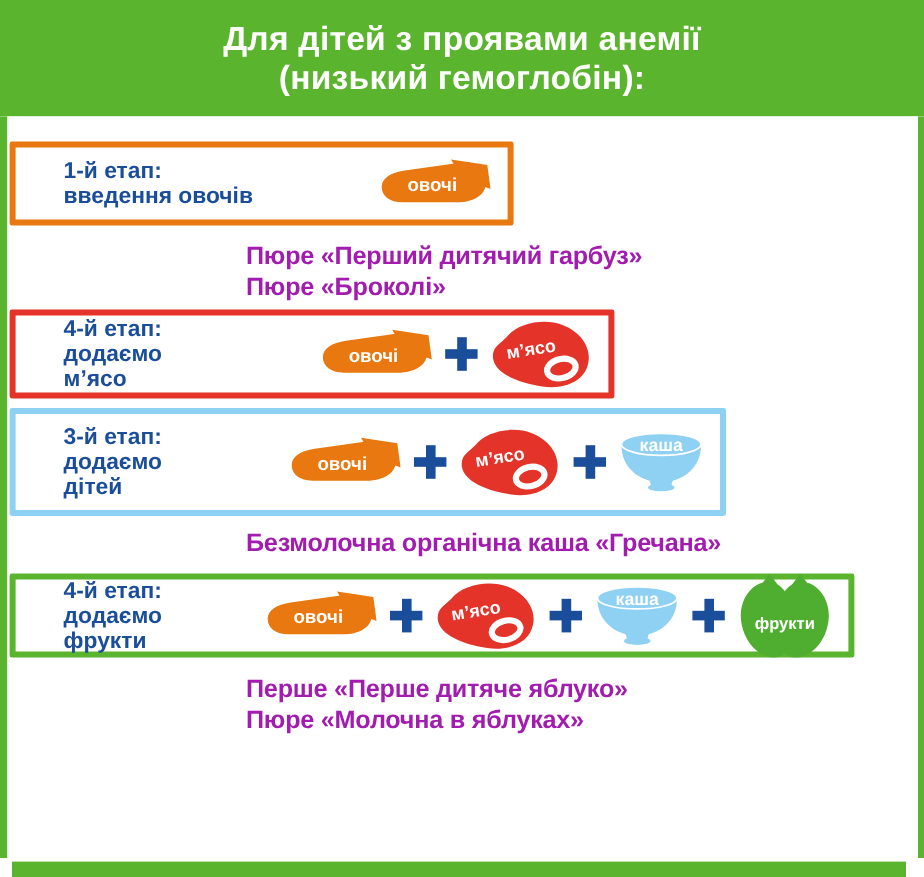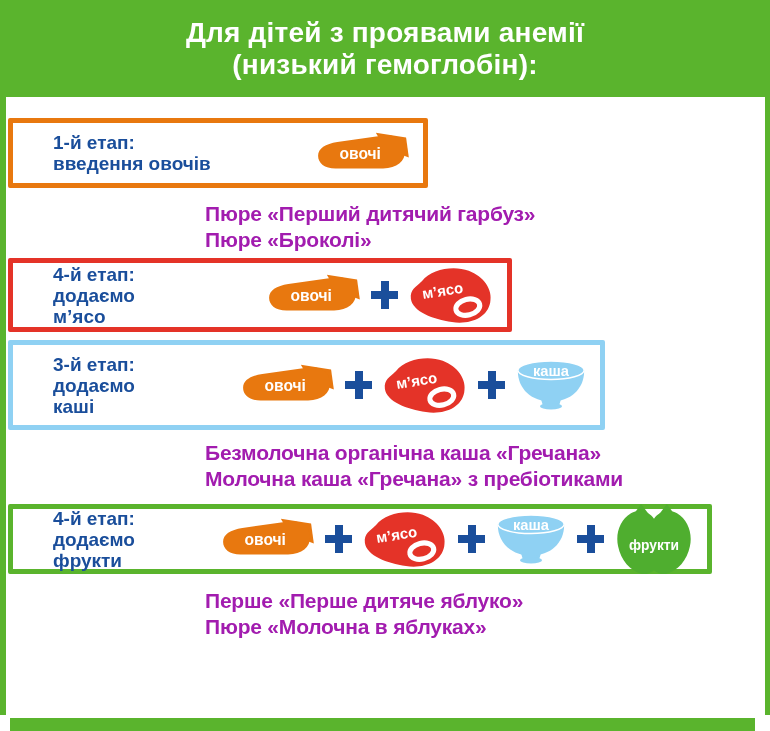--- a/index.html
+++ b/index.html
@@ -110,21 +110,21 @@
             </span>
           </div>
     </div>
   </div>
 
   <div>
     <div class="stage-box" style="width: 597px; height: 90px; margin-top: 8px; border-color: rgb(143, 209, 243);">
       <div class="stage-label">
             <div>3-й етап:</div>
             <div>додаємо</div>
-            <div>каші</div>
+            <div>дітей</div>
           </div>
       <div class="stage-icons">
             <span class="icon">
               <svg viewBox="0 0 100 48" width="92" height="44">
     <polygon points="64,2 97,7 100,29 74,19" fill="#E8780F"></polygon>
     <path d="M1,27 C1,19 9,14 22,12 L72,5 C86,3 96,11 96,22 C96,33 87,40 72,41 L20,41 C8,41 1,35 1,27 Z" fill="#E8780F"></path>
     <text x="47" y="31" font-size="17">овочі</text>
               </svg>
             </span>
             <span class="plus"></span>
@@ -142,21 +142,20 @@
     <ellipse cx="38" cy="50" rx="12" ry="3.5" fill="#8FD1F3"></ellipse>
     <path d="M2,12 C2,31 17,45 38,45 C59,45 74,31 74,12 Z" fill="#8FD1F3"></path>
     <ellipse cx="38" cy="11" rx="36" ry="10" fill="#8FD1F3" stroke="#fff" stroke-width="1.6"></ellipse>
     <text x="38" y="17" font-size="16">каша</text>
               </svg>
             </span>
           </div>
     </div>
     <div class="stage-products" style="margin-top: 10px;">
           <div>Безмолочна органічна каша «Гречана»</div>
-          <div>Молочна каша «Гречана» з пребіотиками</div>
         </div>
   </div>
 
   <div>
     <div class="stage-box" style="width: 704px; height: 70px; margin-top: 12px; border-color: rgb(90, 180, 45);">
       <div class="stage-label">
             <div>4-й етап:</div>
             <div>додаємо</div>
             <div>фрукти</div>
           </div>

